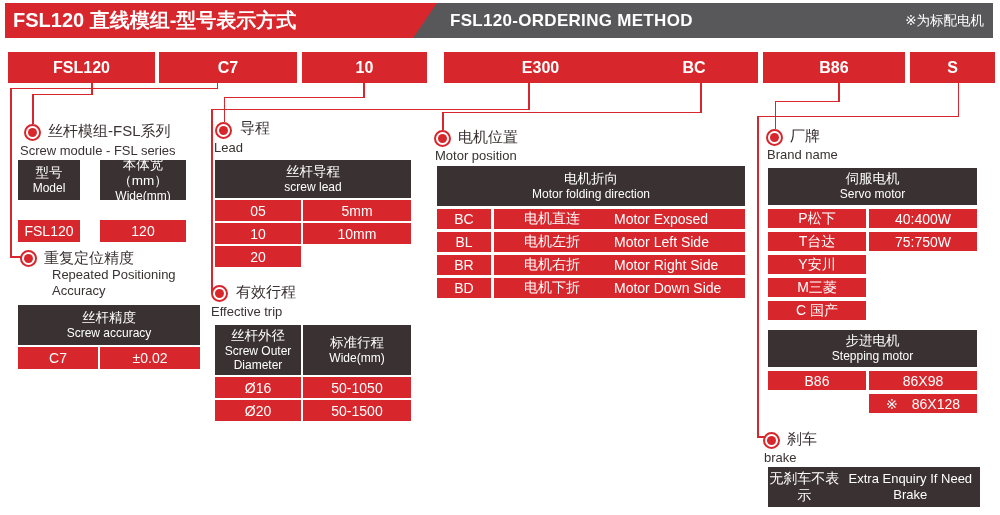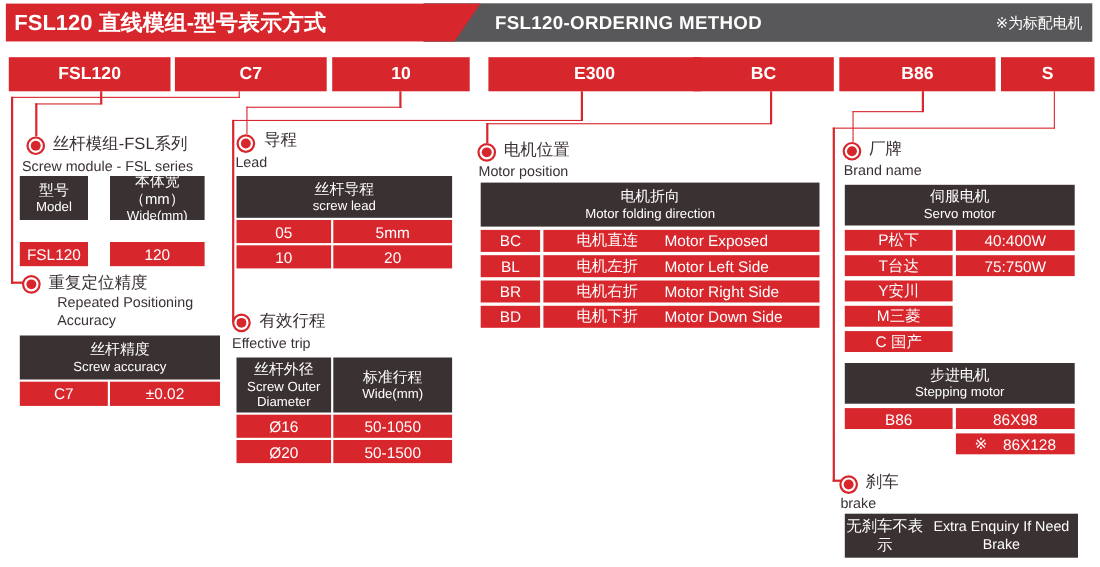--- a/index.html
+++ b/index.html
@@ -43,21 +43,21 @@
   .th{background:var(--dark);color:#fff;display:flex;flex-direction:column;align-items:center;
     justify-content:center;text-align:center;line-height:1.2;}
   .th .l1{font-size:13.5px;}
   .th .l2{font-size:12px;}
   .td{background:var(--red);color:#fff;display:flex;align-items:center;justify-content:center;
     font-size:14px;white-space:nowrap;}
   .td-empty{background:transparent;}
   .span2{grid-column:1/-1;}
   .mp-cell{justify-content:flex-start;padding-left:12px;}
   .mp-cell .mp-zh{width:92px;text-align:center;}
-  .mp-cell .mp-en{margin-left:6px;text-align:left;}
+  .mp-cell .mp-en{margin-left:16px;text-align:left;}
   .step-prefix{margin-right:14px;}
   .brake-box{position:absolute;background:var(--dark);color:#fff;display:flex;flex-direction:row;
     align-items:center;justify-content:center;text-align:center;line-height:1.25;}
   .brake-box .l1{font-size:14px;}
   .brake-box .l2{font-size:13px;}
 </style>
 </head>
 <body>
 
 <div class="page">
@@ -146,20 +146,21 @@
   <div class="zh-label" style="left:240px;top:119px;">导程</div>
   <div class="en-label" style="left:214px;top:140px;">Lead</div>
   <div class="tbl" style="left:215px;top:160px;width:196px;grid-template-columns:86px 1fr;grid-template-rows:38px 21px 21px 21px;gap:2px;">
     <div class="th span2">
       <span class="l1">丝杆导程</span>
       <span class="l2">screw lead</span>
     </div>
     <div class="td">05</div>
     <div class="td">5mm</div>
     <div class="td">10</div>
+    <div class="td">10mm</div>
     <div class="td">20</div>
   </div>
 
   <div class="bullet" style="left:211px;top:285px;">
       <div class="bullet-core"></div>
     </div>
   <div class="zh-label" style="left:236px;top:283px;">有效行程</div>
   <div class="en-label" style="left:211px;top:304px;">Effective trip</div>
   <div class="tbl" style="left:215px;top:325px;width:196px;grid-template-columns:86px 1fr;grid-template-rows:50px 21px 21px;gap:2px;">
     <div class="th">

